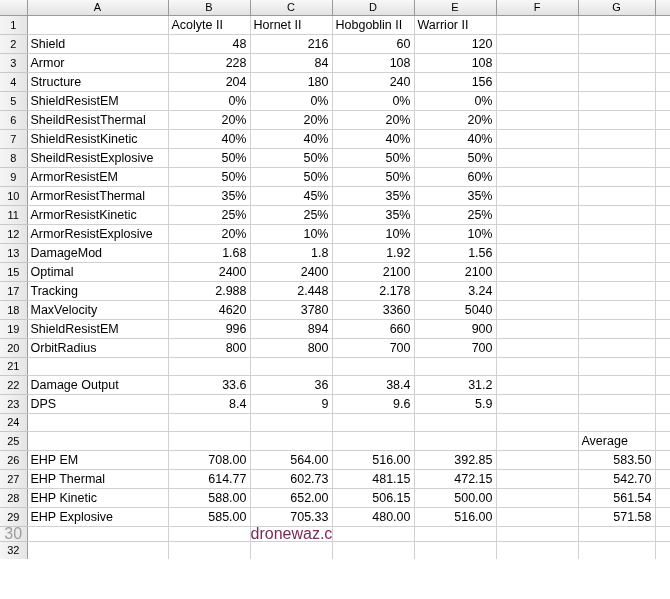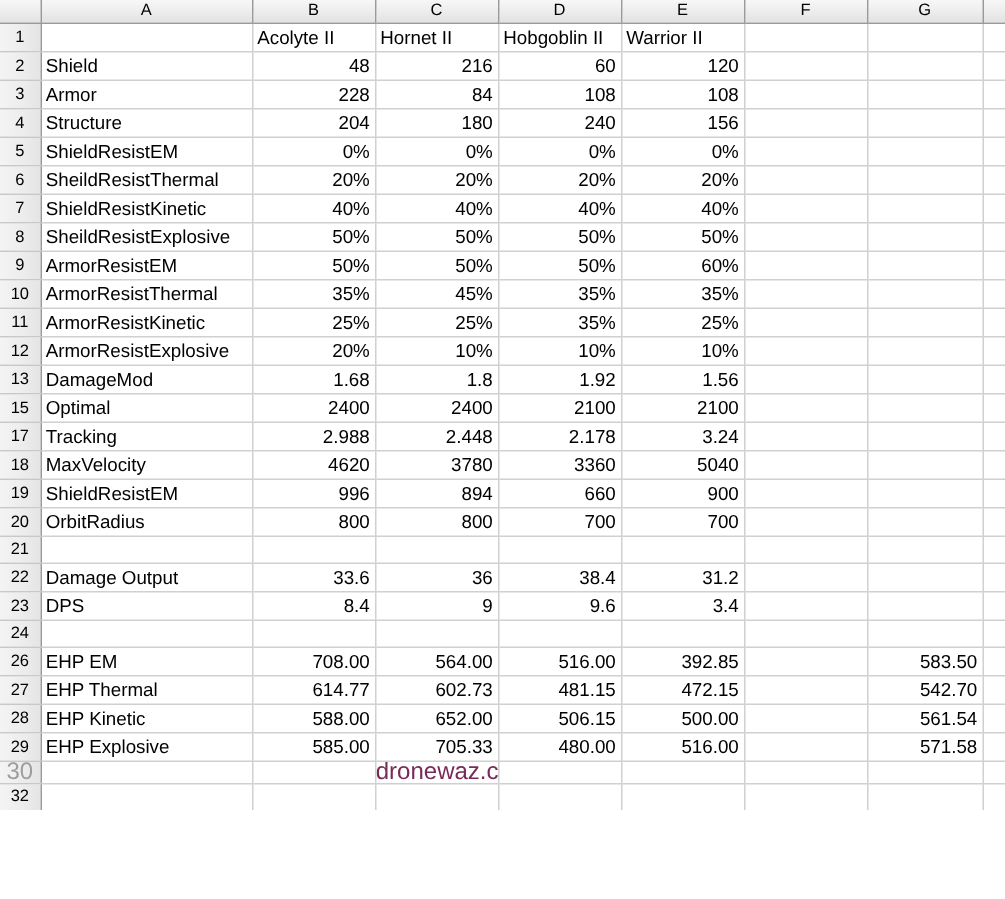--- a/index.html
+++ b/index.html
@@ -339,34 +339,45 @@
           <td class="cell txt"></td>
           <td class="cell txt"></td>
           <td class="cell"></td>
         </tr>
         <tr>
           <td class="rowhead">23</td>
           <td class="cell txt">DPS</td>
           <td class="cell num">8.4</td>
           <td class="cell num">9</td>
           <td class="cell num">9.6</td>
-          <td class="cell num">3.4</td>
+          <td class="cell num">5.9</td>
           <td class="cell txt"></td>
           <td class="cell txt"></td>
           <td class="cell"></td>
         </tr>
         <tr>
           <td class="rowhead">24</td>
           <td class="cell txt"></td>
           <td class="cell txt"></td>
           <td class="cell txt"></td>
           <td class="cell txt"></td>
           <td class="cell txt"></td>
           <td class="cell txt"></td>
           <td class="cell txt"></td>
+          <td class="cell"></td>
+        </tr>
+        <tr>
+          <td class="rowhead">25</td>
+          <td class="cell txt"></td>
+          <td class="cell txt"></td>
+          <td class="cell txt"></td>
+          <td class="cell txt"></td>
+          <td class="cell txt"></td>
+          <td class="cell txt"></td>
+          <td class="cell txt">Average</td>
           <td class="cell"></td>
         </tr>
         <tr>
           <td class="rowhead">26</td>
           <td class="cell txt">EHP EM</td>
           <td class="cell num">708.00</td>
           <td class="cell num">564.00</td>
           <td class="cell num">516.00</td>
           <td class="cell num">392.85</td>
           <td class="cell txt"></td>

